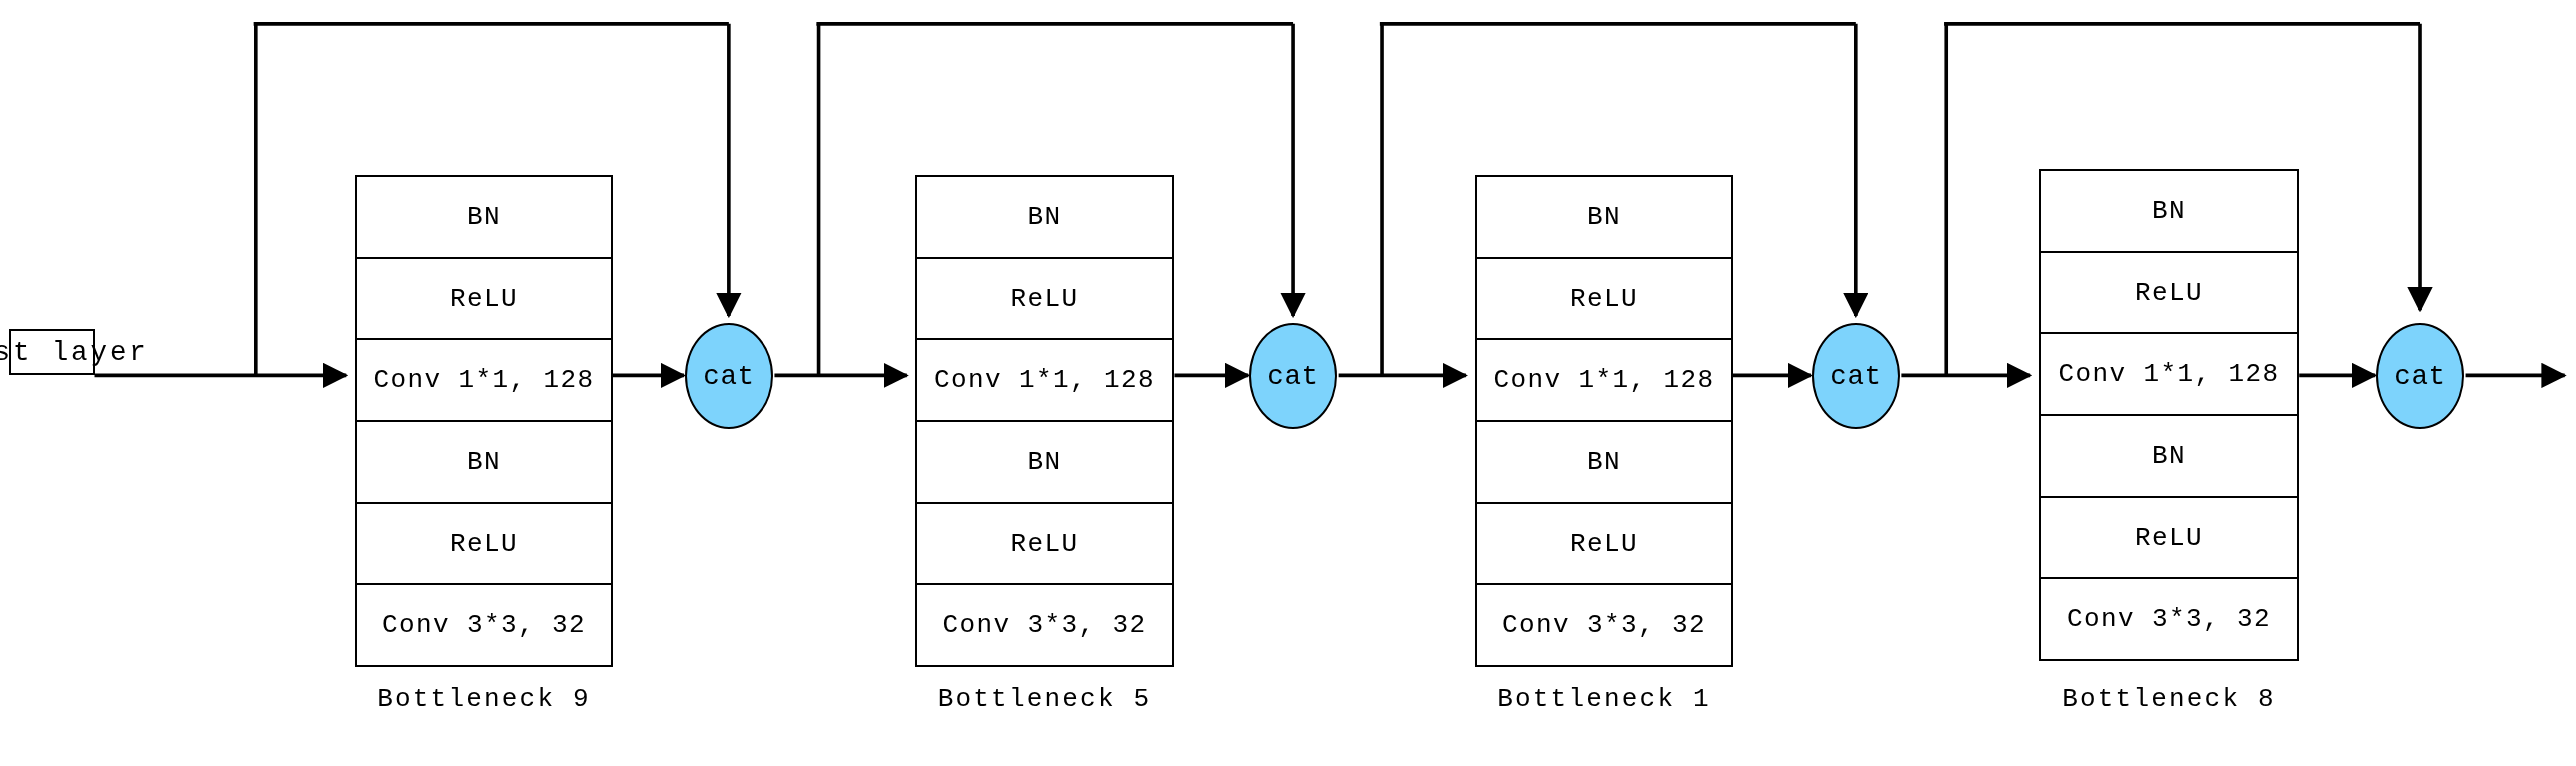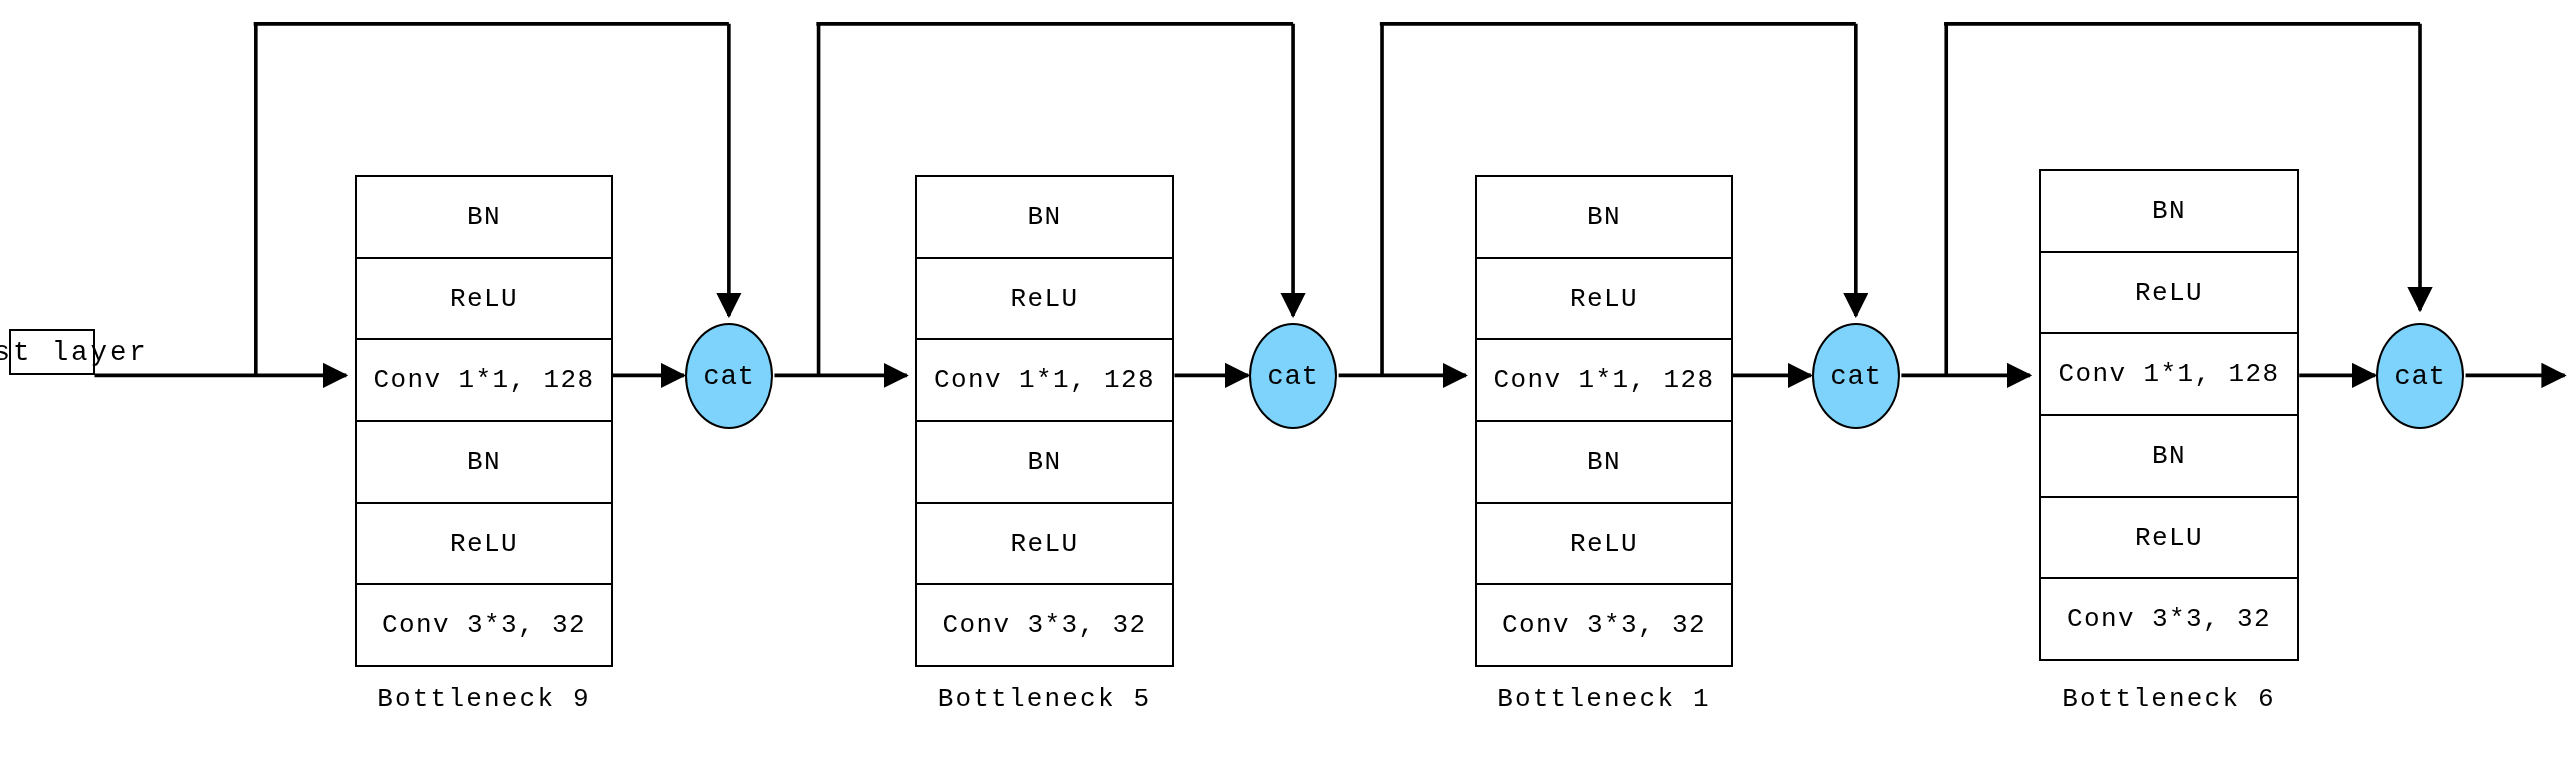--- a/index.html
+++ b/index.html
@@ -176,16 +176,16 @@
     <div class="row">BN</div>
     <div class="row">ReLU</div>
     <div class="row">Conv 1*1, 128</div>
     <div class="row">BN</div>
     <div class="row">ReLU</div>
     <div class="row">Conv 3*3, 32</div>
   </div>
   <div class="catnode" style="left:2376px;top:323px;width:88px;height:106px;">
     <span>cat</span>
   </div>
-  <div class="caption" style="left:2039px;top:684px;width:260px;">Bottleneck 6</div>
+  <div class="caption" style="left:2039px;top:684px;width:260px;">Bottleneck 8</div>
 
 </div>
 
 
 </body></html>

